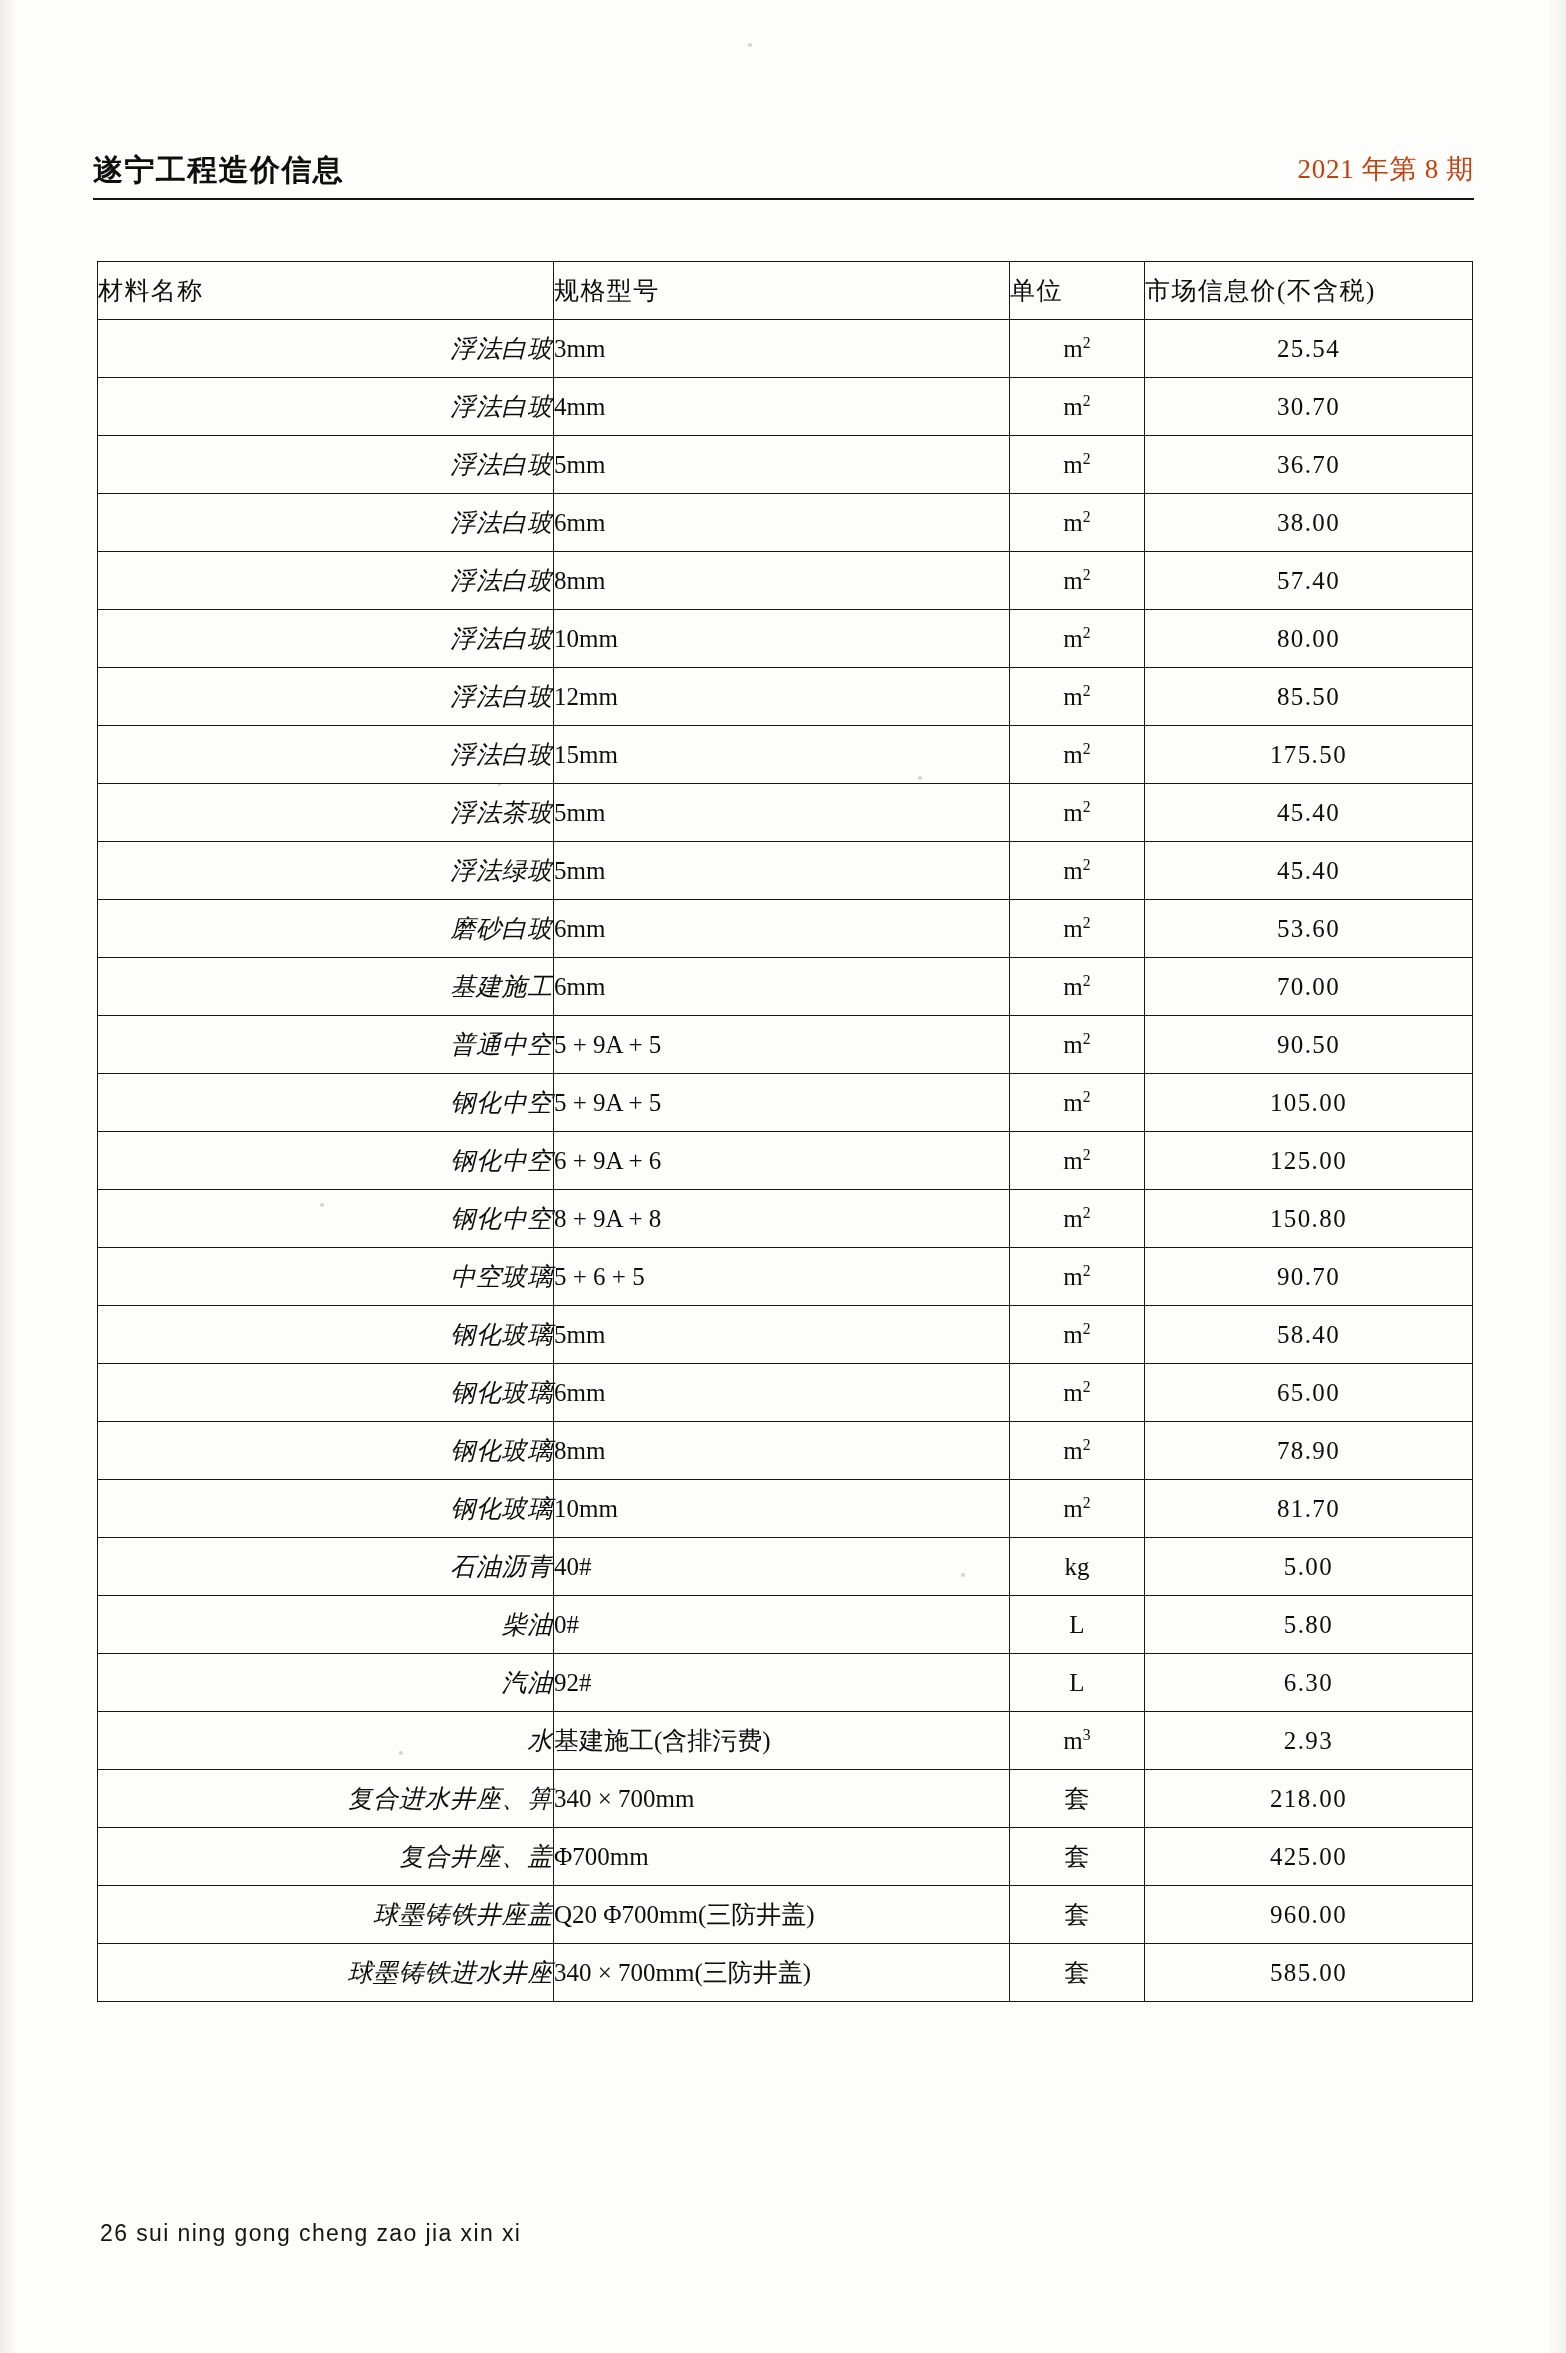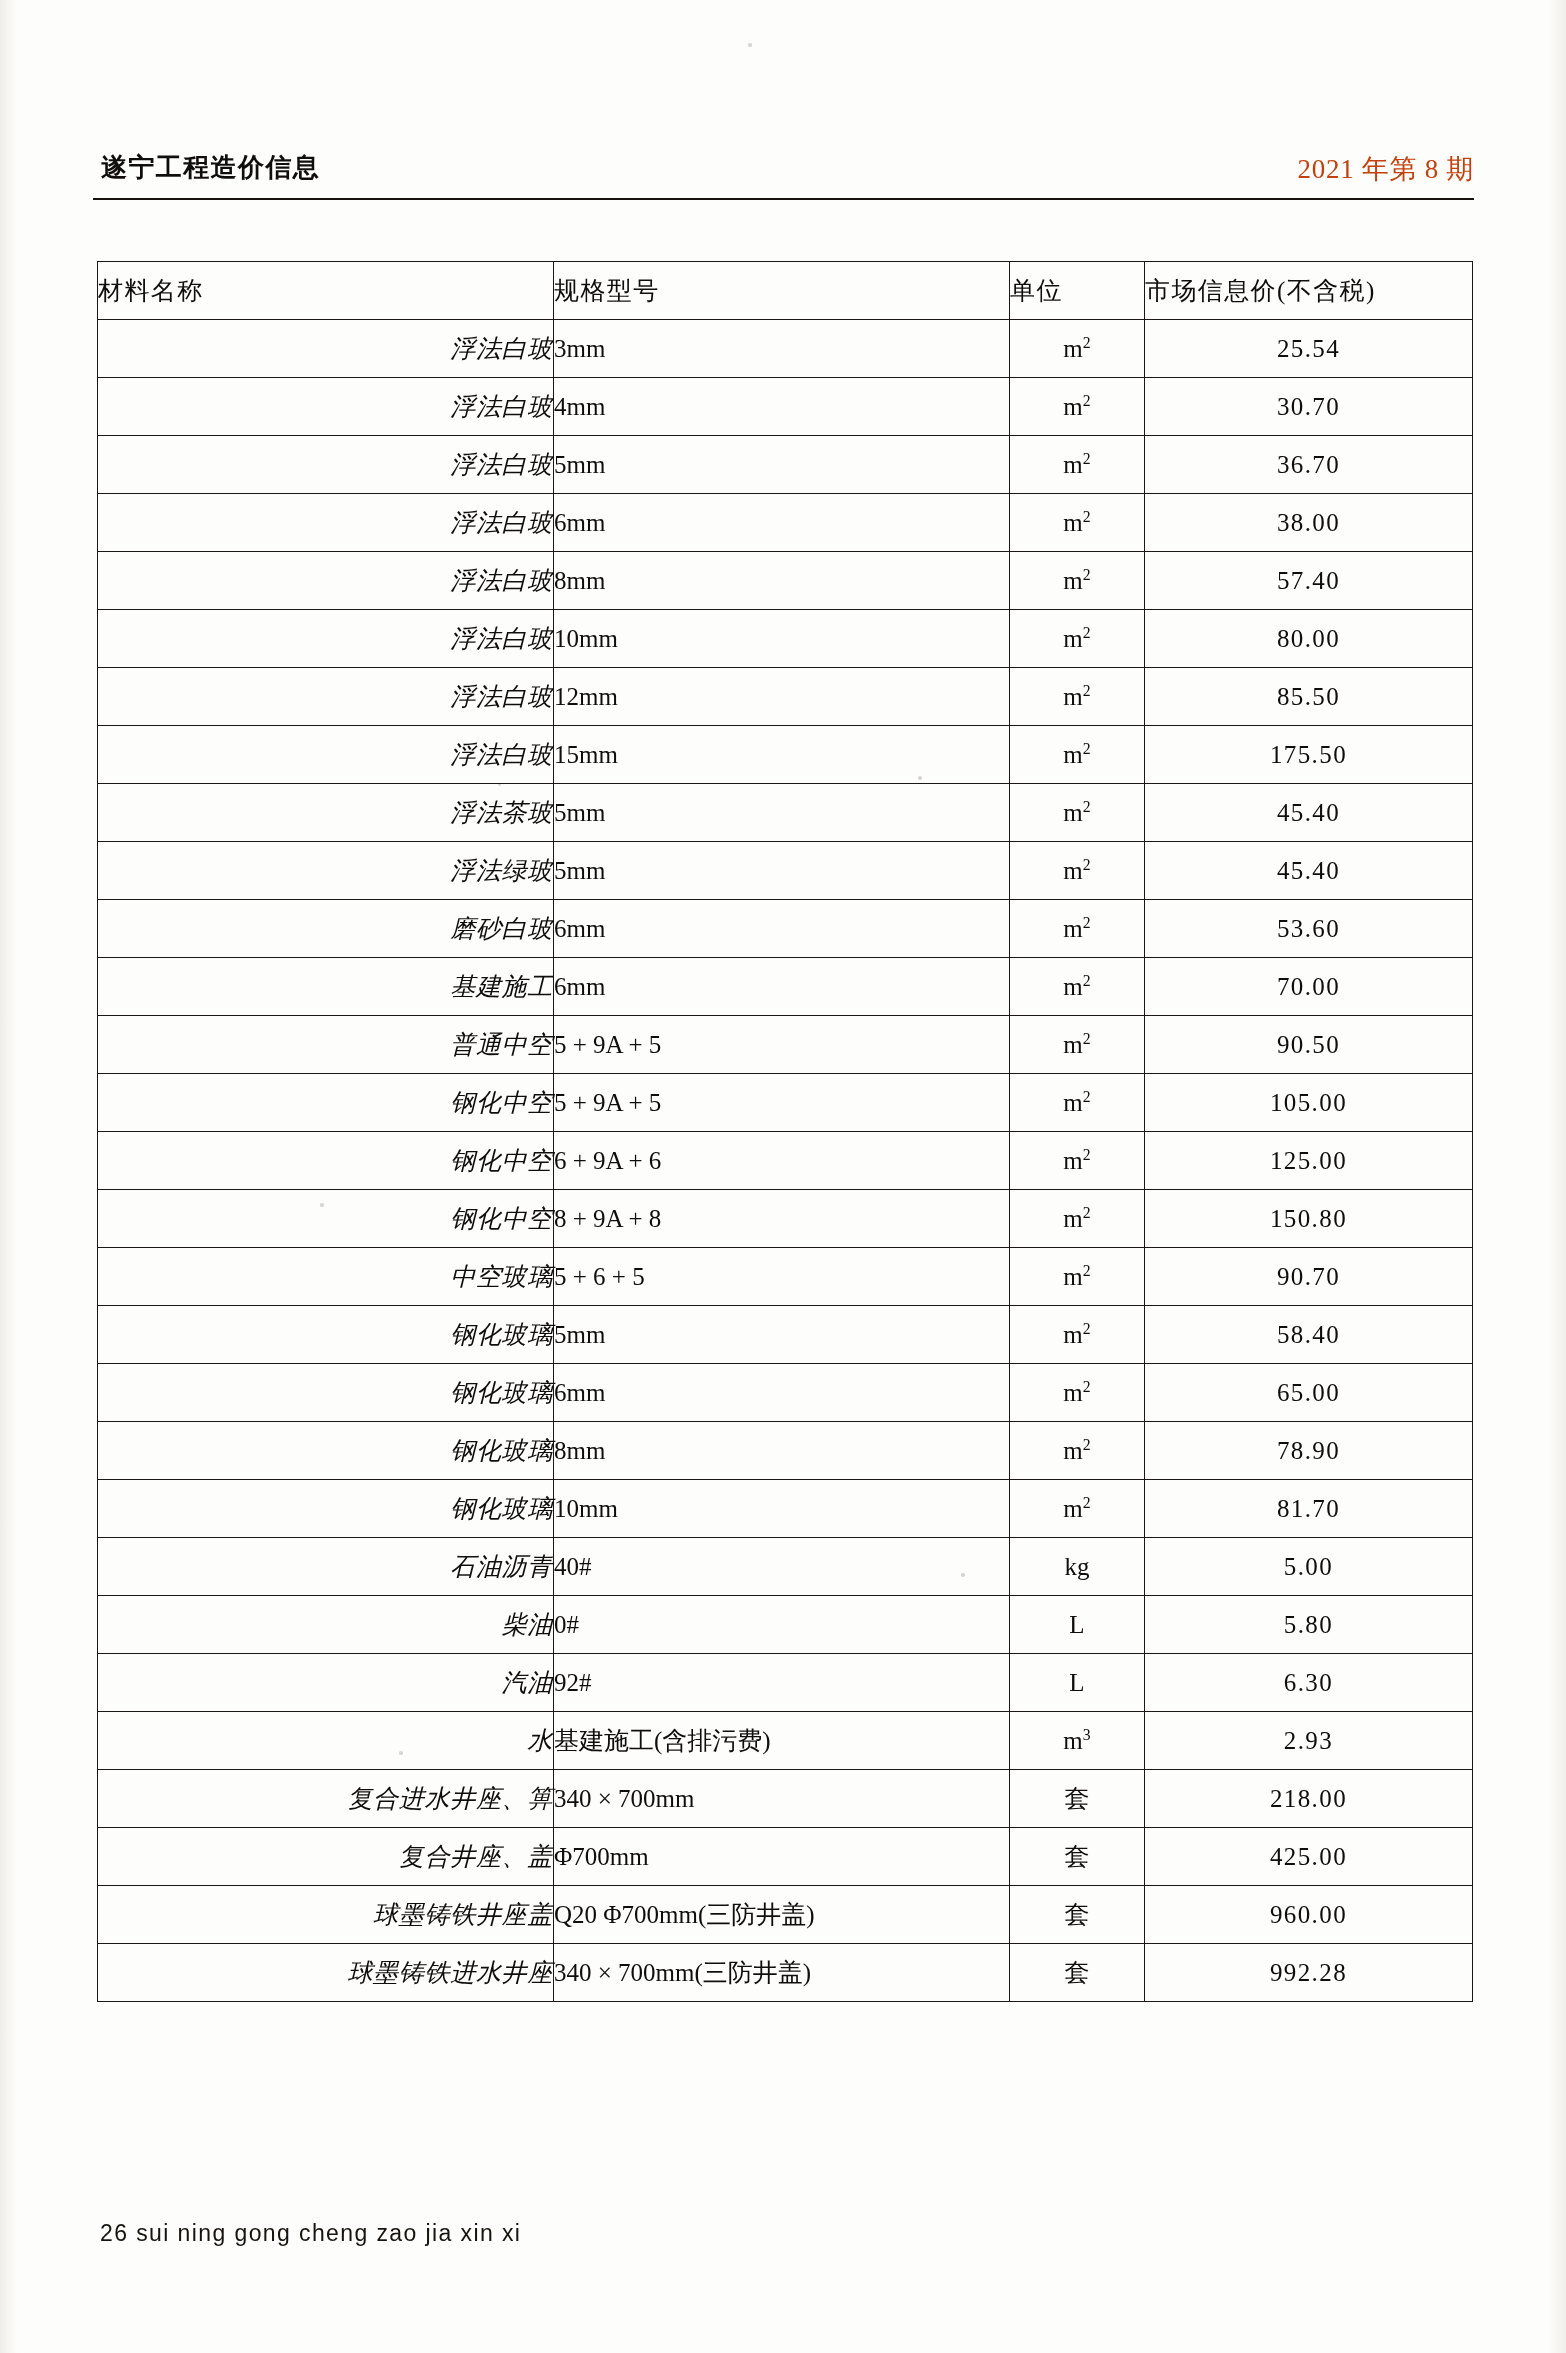--- a/index.html
+++ b/index.html
@@ -39,25 +39,25 @@
   }
   .header {
     position: absolute;
     left: 93px;
     top: 150px;
     width: 1381px;
     height: 64px;
   }
   .header-title {
     position: absolute;
-    left: 8px;
+    left: 0;
     top: 0;
     font-family: "Liberation Sans", "DejaVu Sans", sans-serif;
     font-weight: bold;
-    font-size: 26px;
+    font-size: 30px;
     letter-spacing: 1.4px;
     color: #100e0c;
   }
   .header-issue {
     position: absolute;
     right: 0;
     top: 1.4px;
     font-size: 27px;
     letter-spacing: 0.7px;
     color: #c2410c;
@@ -343,20 +343,20 @@
         <tr>
           <td class="name">球墨铸铁井座盖</td>
           <td class="spec">Q20 Φ700mm(三防井盖)</td>
           <td class="unit">套</td>
           <td class="price">960.00</td>
         </tr>
         <tr>
           <td class="name">球墨铸铁进水井座</td>
           <td class="spec">340 × 700mm(三防井盖)</td>
           <td class="unit">套</td>
-          <td class="price">992.28</td>
+          <td class="price">585.00</td>
         </tr>
       </tbody>
   </table>
 
   <div class="footer">26 sui ning gong cheng zao jia xin xi</div>
 </div>
 
 
 </body></html>

